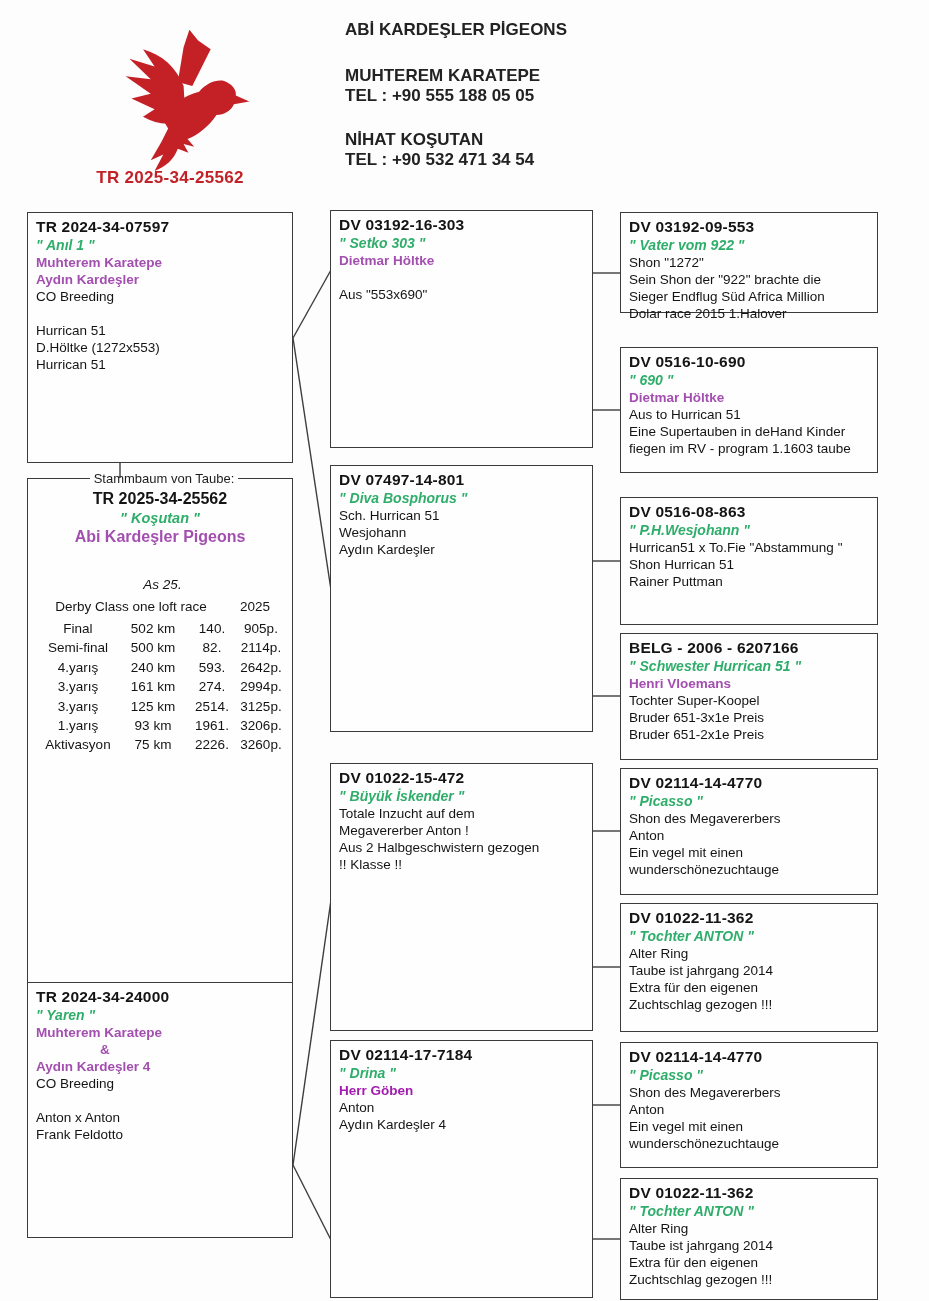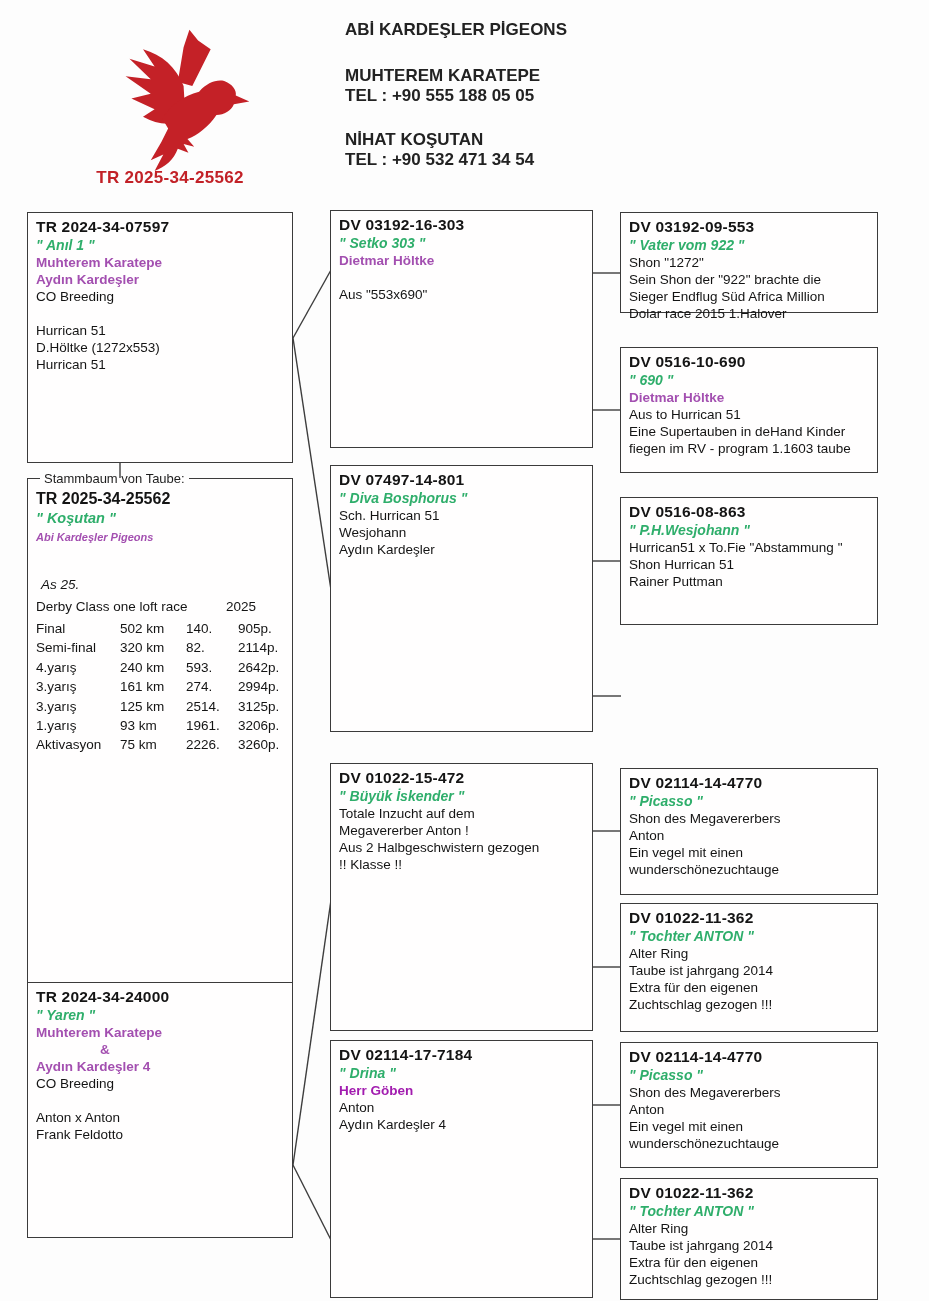--- a/index.html
+++ b/index.html
@@ -38,25 +38,25 @@
   #box-fmf{left:620px;top:497px;width:258px;height:128px}
   #box-fmm{left:620px;top:633px;width:258px;height:127px}
   #box-mff{left:620px;top:768px;width:258px;height:127px}
   #box-mfm{left:620px;top:903px;width:258px;height:129px}
   #box-mmf{left:620px;top:1042px;width:258px;height:126px}
   #box-mmm{left:620px;top:1178px;width:258px;height:122px}
 
   
   fieldset.subject{position:absolute;left:27px;top:470px;width:266px;height:548px;box-sizing:border-box;
         border:1.6px solid #3b3b3b;background:#fffefe;margin:0;padding:2px 8px 4px 8px;
-        font-size:13.5px;line-height:17px;}
+        font-size:13.5px;line-height:17px;text-align:center;}
   fieldset.subject legend{font-size:13px;padding:0 4px;margin-left:4px;color:#1c1c1c;}
   .subject .ring{font-size:16px;font-weight:bold;line-height:20px;}
   .subject .pname{font-size:14.5px;line-height:19px;}
-  .subject .owner-line{font-weight:bold;font-size:11px;line-height:18px;font-style:italic;}
+  .subject .owner-line{font-weight:bold;font-size:16px;line-height:18px;}
   .as-line{margin-top:30px;padding-left:5px;font-style:italic;}
   .race-head{display:grid;grid-template-columns:190px auto;margin-top:4px;line-height:19px;}
   .race-table{margin-top:3px;}
   .race-row{display:grid;grid-template-columns:84px 66px 52px auto;line-height:19.4px;}
 </style>
 </head>
 <body>
 
 <div class="canvas">
 
@@ -112,21 +112,21 @@
     </div>
     <div class="race-table">
         <div class="race-row">
           <span class="rc rc-name">Final</span>
           <span class="rc rc-distance">502 km</span>
           <span class="rc rc-place">140.</span>
           <span class="rc rc-points">905p.</span>
         </div>
         <div class="race-row">
           <span class="rc rc-name">Semi-final</span>
-          <span class="rc rc-distance">320 km</span>
+          <span class="rc rc-distance">500 km</span>
           <span class="rc rc-place">82.</span>
           <span class="rc rc-points">2114p.</span>
         </div>
         <div class="race-row">
           <span class="rc rc-name">4.yarış</span>
           <span class="rc rc-distance">240 km</span>
           <span class="rc rc-place">593.</span>
           <span class="rc rc-points">2642p.</span>
         </div>
         <div class="race-row">
@@ -197,20 +197,28 @@
       <div class="ln plain">Wesjohann</div>
       <div class="ln plain">Aydın Kardeşler</div>
     </div>
   <div class="pbox" id="box-fmf">
       <div class="ring">DV 0516-08-863</div>
       <div class="pname" style="color: rgb(47, 174, 107);">" P.H.Wesjohann "</div>
       <div class="ln plain">Hurrican51 x To.Fie "Abstammung "</div>
       <div class="ln plain">Shon Hurrican 51</div>
       <div class="ln plain">Rainer Puttman</div>
     </div>
+  <div class="pbox" id="box-fmm">
+      <div class="ring">BELG - 2006 - 6207166</div>
+      <div class="pname" style="color: rgb(47, 174, 107);">" Schwester Hurrican 51 "</div>
+      <div class="ln owner" style="color: rgb(163, 79, 176);">Henri Vloemans</div>
+      <div class="ln plain">Tochter Super-Koopel</div>
+      <div class="ln plain">Bruder 651-3x1e Preis</div>
+      <div class="ln plain">Bruder 651-2x1e Preis</div>
+    </div>
   <div class="pbox" id="box-mother">
       <div class="ring">TR 2024-34-24000</div>
       <div class="pname" style="color: rgb(47, 174, 107);">" Yaren "</div>
       <div class="ln owner" style="color: rgb(163, 79, 176);">Muhterem Karatepe</div>
       <div class="ln amp" style="color: rgb(163, 79, 176);">&amp;</div>
       <div class="ln owner" style="color: rgb(163, 79, 176);">Aydın Kardeşler 4</div>
       <div class="ln plain">CO Breeding</div>
       <div class="ln blank">&nbsp;</div>
       <div class="ln plain">Anton x Anton</div>
       <div class="ln plain">Frank Feldotto</div>

